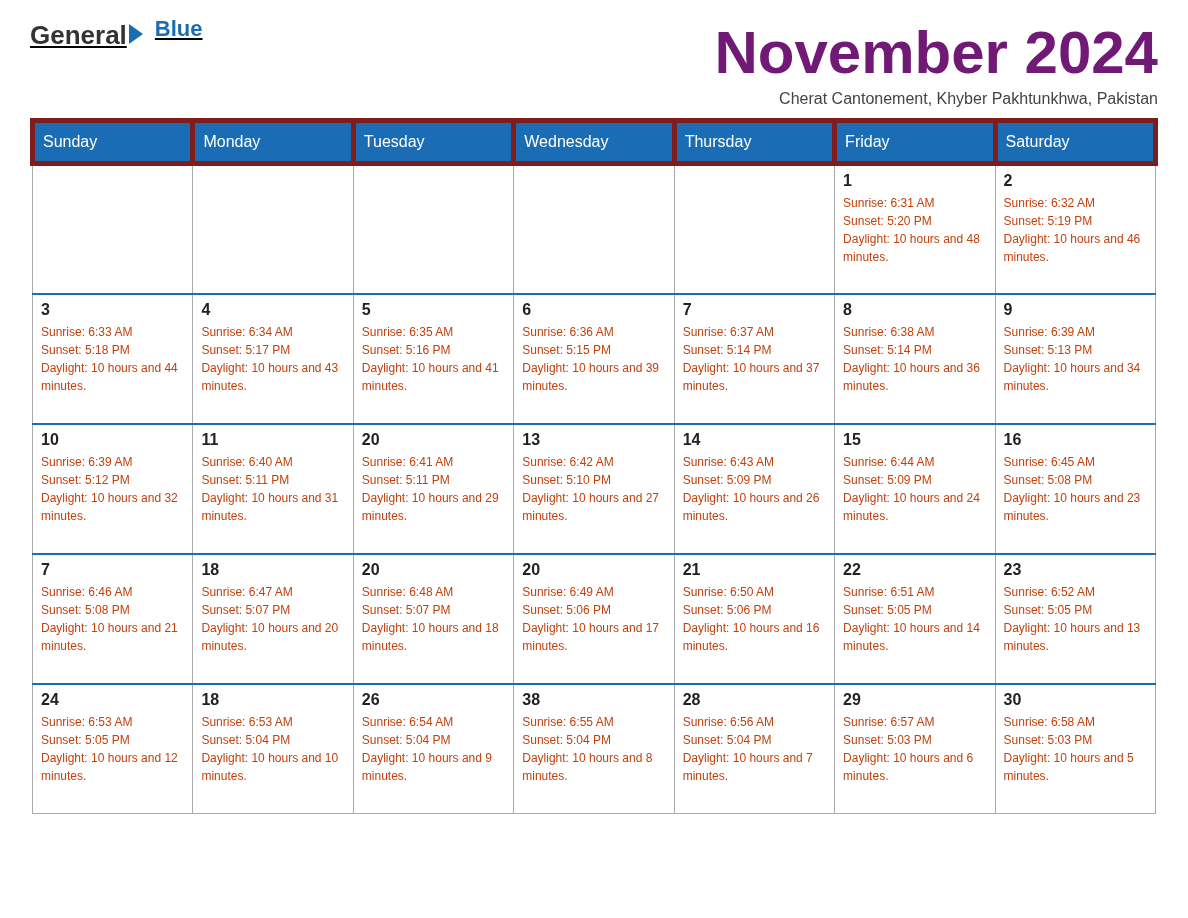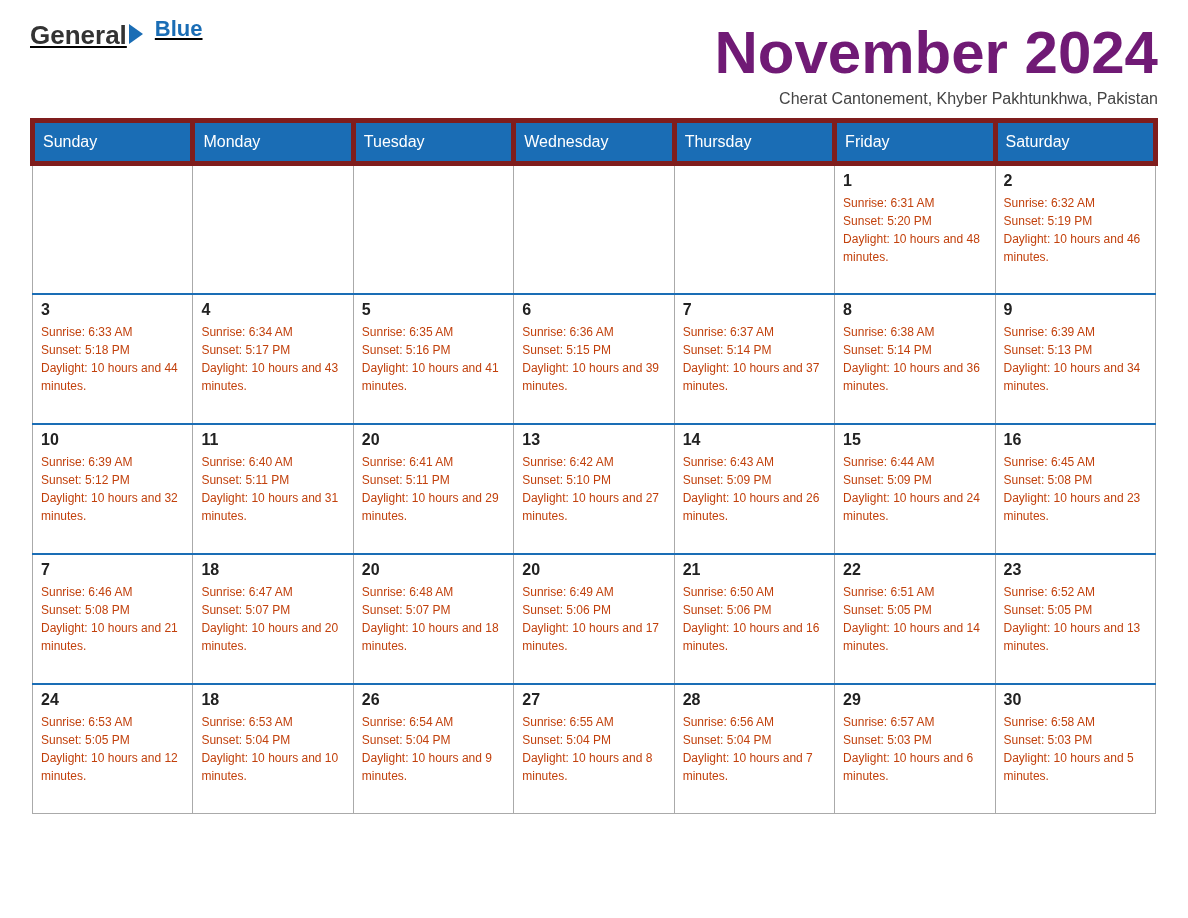--- a/index.html
+++ b/index.html
@@ -241,21 +241,21 @@
         </td>
         <td>
           <div class="cell-day">18</div>
           <div class="cell-info">Sunrise: 6:53 AM<br>Sunset: 5:04 PM<br>Daylight: 10 hours and 10 minutes.</div>
         </td>
         <td>
           <div class="cell-day">26</div>
           <div class="cell-info">Sunrise: 6:54 AM<br>Sunset: 5:04 PM<br>Daylight: 10 hours and 9 minutes.</div>
         </td>
         <td>
-          <div class="cell-day">27</div>
+          <div class="cell-day">38</div>
           <div class="cell-info">Sunrise: 6:55 AM<br>Sunset: 5:04 PM<br>Daylight: 10 hours and 8 minutes.</div>
         </td>
         <td>
           <div class="cell-day">28</div>
           <div class="cell-info">Sunrise: 6:56 AM<br>Sunset: 5:04 PM<br>Daylight: 10 hours and 7 minutes.</div>
         </td>
         <td>
           <div class="cell-day">29</div>
           <div class="cell-info">Sunrise: 6:57 AM<br>Sunset: 5:03 PM<br>Daylight: 10 hours and 6 minutes.</div>
         </td>

